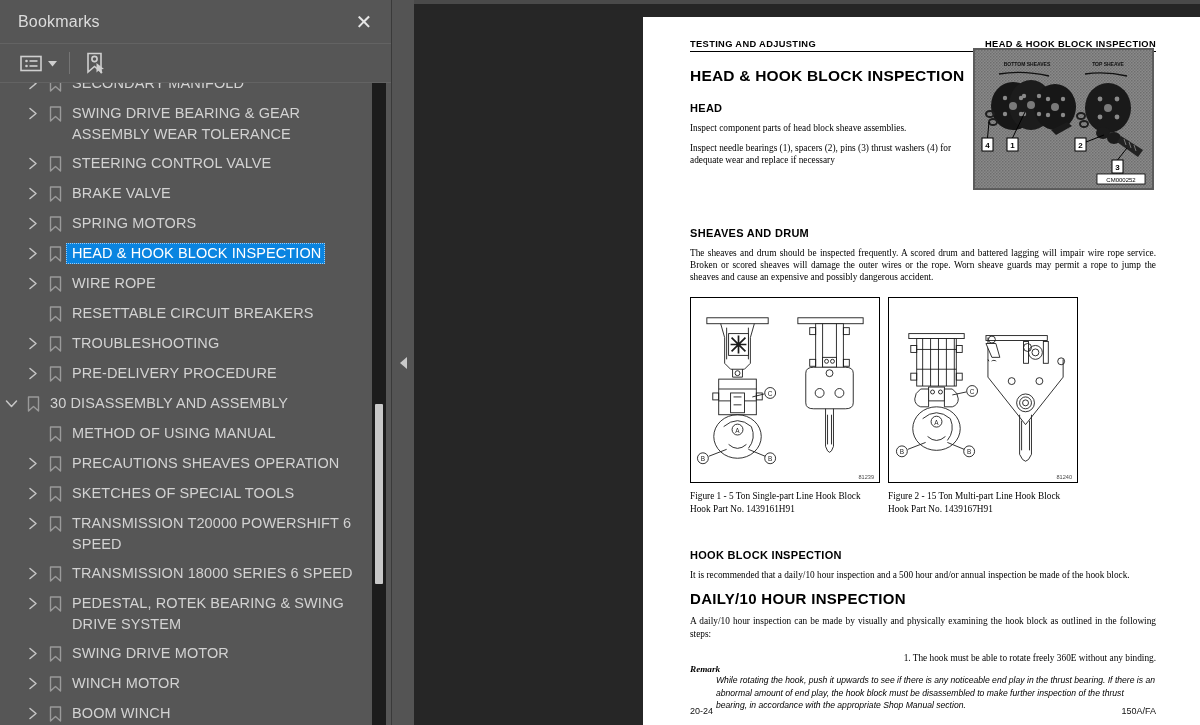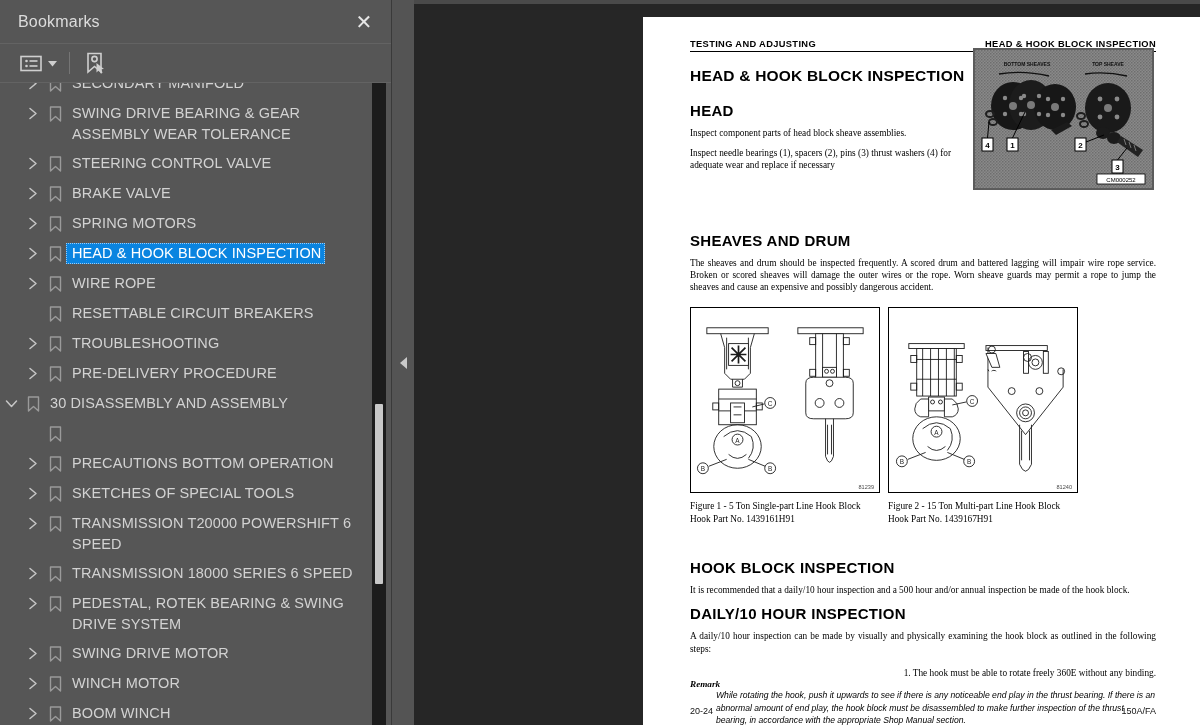--- a/index.html
+++ b/index.html
@@ -115,21 +115,21 @@
     border-bottom: 1.6px solid #000;
     padding-bottom: 2px;
     font-size: 9.3px; font-weight: bold; letter-spacing: .35px;
     font-family: "Liberation Sans", sans-serif;
   }
   h1.doc-h1 {
     font-size: 15.5px; font-weight: bold; letter-spacing: .2px;
     margin-top: 15px;
   }
   h2.doc-h2 {
-    font-size: 15px; font-weight: bold; letter-spacing: .3px;
+    font-size: 11px; font-weight: bold; letter-spacing: .3px;
     margin-top: 17px;
   }
   .body-p {
     font-family: "Liberation Serif", serif;
     font-size: 9.3px; line-height: 12.2px; margin-top: 8px;
     text-align: justify;
   }
   .body-p.narrow { max-width: 262px; text-align: left; }
 
   
@@ -358,33 +358,34 @@
             </span>
             <span class="bm-label">30 DISASSEMBLY AND ASSEMBLY</span>
           </div>
           <div class="bm-item indent-2">
             <span class="bm-twisty"></span>
             <span class="bm-bk">
               <svg width="13" height="16" viewBox="0 0 13 16">
                 <path d="M1.5 1 H11.5 V15 L6.5 10.5 L1.5 15 Z" fill="none" stroke="#9a9a9a" stroke-width="1.4" stroke-linejoin="round"></path>
               </svg>
             </span>
-          </div>
-          <div class="bm-item indent-2">
-            <span class="bm-twisty">
-              <svg width="11" height="13" viewBox="0 0 11 13">
-                <path d="M2 1.5 L8 6.5 L2 11.5" fill="none" stroke="#c6c6c6" stroke-width="1.5" stroke-linecap="round" stroke-linejoin="round"></path>
-              </svg>
-            </span>
-            <span class="bm-bk">
-              <svg width="13" height="16" viewBox="0 0 13 16">
-                <path d="M1.5 1 H11.5 V15 L6.5 10.5 L1.5 15 Z" fill="none" stroke="#9a9a9a" stroke-width="1.4" stroke-linejoin="round"></path>
-              </svg>
-            </span>
-            <span class="bm-label">PRECAUTIONS BOTTOM OPERATION</span>
+            <span class="bm-label">METHOD OF USING MANUAL</span>
+          </div>
+          <div class="bm-item indent-2">
+            <span class="bm-twisty">
+              <svg width="11" height="13" viewBox="0 0 11 13">
+                <path d="M2 1.5 L8 6.5 L2 11.5" fill="none" stroke="#c6c6c6" stroke-width="1.5" stroke-linecap="round" stroke-linejoin="round"></path>
+              </svg>
+            </span>
+            <span class="bm-bk">
+              <svg width="13" height="16" viewBox="0 0 13 16">
+                <path d="M1.5 1 H11.5 V15 L6.5 10.5 L1.5 15 Z" fill="none" stroke="#9a9a9a" stroke-width="1.4" stroke-linejoin="round"></path>
+              </svg>
+            </span>
+            <span class="bm-label">PRECAUTIONS SHEAVES OPERATION</span>
           </div>
           <div class="bm-item indent-2">
             <span class="bm-twisty">
               <svg width="11" height="13" viewBox="0 0 11 13">
                 <path d="M2 1.5 L8 6.5 L2 11.5" fill="none" stroke="#c6c6c6" stroke-width="1.5" stroke-linecap="round" stroke-linejoin="round"></path>
               </svg>
             </span>
             <span class="bm-bk">
               <svg width="13" height="16" viewBox="0 0 13 16">
                 <path d="M1.5 1 H11.5 V15 L6.5 10.5 L1.5 15 Z" fill="none" stroke="#9a9a9a" stroke-width="1.4" stroke-linejoin="round"></path>

